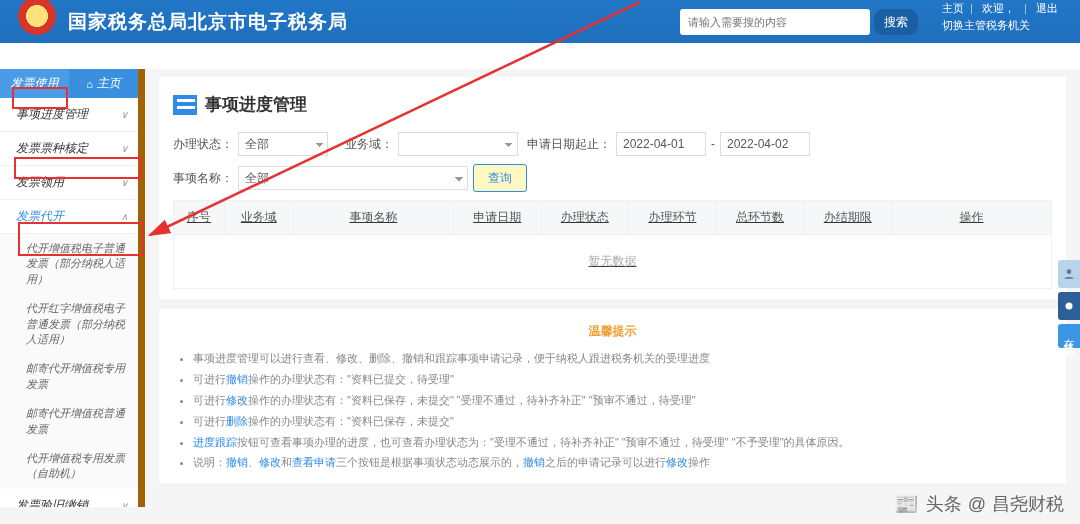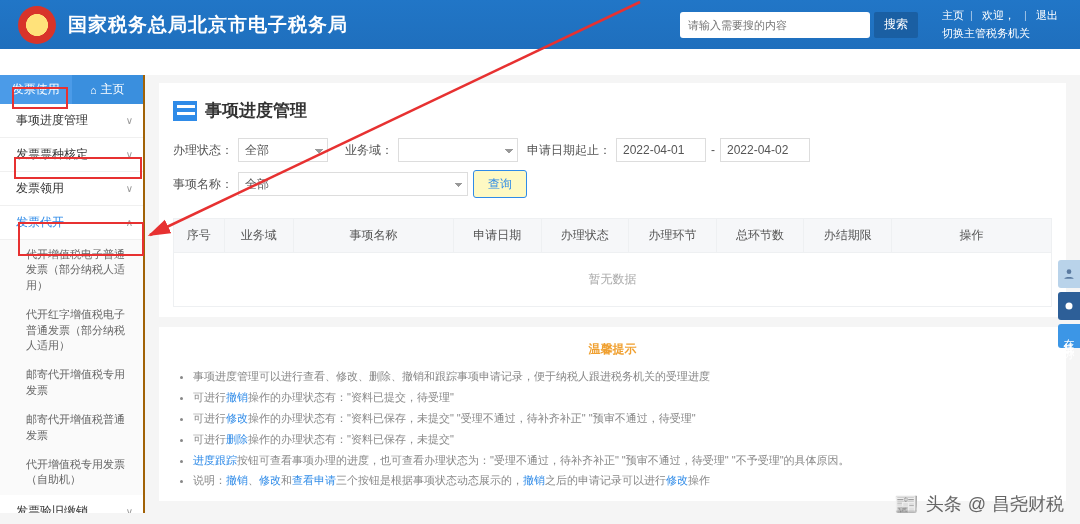--- a/index.html
+++ b/index.html
@@ -1,33 +1,33 @@
 <!DOCTYPE html>
 <html><head>
 <meta charset="utf-8">
 <style>
   * { box-sizing: border-box; margin: 0; padding: 0; }
   body { font-family: "Microsoft YaHei", sans-serif; font-size: 12px; color: #333; background: #f5f5f5; width: 1080px; height: 524px; overflow: hidden; position: relative; }
   
-  .header { height: 49px; background: linear-gradient(#2176c7,#1f6fbd); display: flex; align-items: center; padding: 8px 18px; color: #fff; }
+  .header { height: 43px; background: linear-gradient(#2176c7,#1f6fbd); display: flex; align-items: flex-end; padding: 8px 18px; color: #fff; }
   .logo-emblem { width: 38px; height: 38px; border-radius: 50%; background: radial-gradient(circle,#ffe27a 0 40%,#d8342a 42% 100%); margin-right: 12px; display:flex;align-items:center;justify-content:center;font-size:9px;color:#8a1b14;font-weight:bold;}
   .site-title { font-size: 19px; font-weight: bold; letter-spacing: 1px; }
   .header-spacer { flex: 1; }
   .search-box { display: flex; align-items: center; }
   .search-input { width: 190px; height: 26px; border: none; border-radius: 3px; padding: 0 8px; font-size: 11px; color:#999;}
-  .search-btn { height: 26px; padding: 0 10px; background:#1a5fa3; border:none;color:#fff;border-radius:2px;margin-left:4px; font-size:12px;cursor:pointer;}
+  .search-btn { height: 26px; padding: 0 10px; background:#1a5fa3; border:none;color:#fff;border-radius:9px;margin-left:4px; font-size:12px;cursor:pointer;}
   .user-links { margin-left: 20px; font-size: 11px; line-height: 1.6; text-align: left;}
   .user-links a { color: #fff; text-decoration: none; margin: 0 4px;}
   .vline{color:rgba(255,255,255,.6);margin:0 2px;}
   
   .subbar { height: 26px; background: #fff;}
   
   .body-row { display: flex; height: calc(524px - 60px - 26px); }
   
-  .sidebar { width: 145px; background: #fff; border-right:2px solid #a16207; overflow-y:auto;}
+  .sidebar { width: 145px; background: #fff; border-right:7px solid #a16207; overflow-y:auto;font-style:italic;}
   .sidebar::-webkit-scrollbar{width:0;}
   .side-tabs { display:flex; }
   .side-tab { flex:1; text-align:center; padding:6px 0; font-size:12px; background:#3a8fde;color:#fff; display:flex;align-items:center;justify-content:center;gap:4px;}
   .side-tab.first{background:#4b9be8;}
   .side-tab .ic{font-size:11px;}
   .menu-item { padding: 8px 10px 8px 16px; border-bottom: 1px solid #f0f0f0; font-size: 12px; display:flex;align-items:center;justify-content:space-between; cursor:pointer;}
   .menu-item .arrow{color:#999;font-size:10px;}
   .menu-item.active{color:#2f8be8;}
   .submenu{background:#fafafa;}
   .submenu .sub-item{padding:7px 10px 7px 26px;font-size:11px;color:#666;line-height:1.4;cursor:pointer;}
@@ -43,21 +43,21 @@
   .title-icon::before{top:4px;}
   .title-icon::after{top:11px;}
   .page-title{font-size:17px;font-weight:bold;}
   .filter-row{display:flex;align-items:center;gap:5px;padding:4px 0;font-size:12px;color:#555;}
   .lbl{width:60px;text-align:right;}
   .sel,.inp{height:24px;border:1px solid #ddd;padding:0 6px;font-size:12px;color:#555;background:#fff;}
   .sel{appearance:none;padding-right:18px;background-image:linear-gradient(45deg,transparent 50%,#999 50%),linear-gradient(-45deg,transparent 50%,#999 50%);background-position:right 8px top 10px,right 4px top 10px;background-size:4px 4px;background-repeat:no-repeat;}
   .w90{width:90px;}.w120{width:120px;}.w230{width:230px;}
   .btn-query{height:28px;padding:0 14px;border:1px solid #2f8be8;background:#fef9c3;color:#2f8be8;border-radius:3px;cursor:pointer;font-size:12px;}
   
-  .tbl{width:100%;border-collapse:collapse;margin-top:16px;}
+  .tbl{width:100%;border-collapse:collapse;margin-top:4px;text-decoration:underline;}
   .tbl th{background:#f6f7f9;border:1px solid #eef0f2;padding:8px 4px;font-weight:normal;font-size:12px;color:#555;}
   .tbl td{border:1px solid #eef0f2;padding:18px 4px;text-align:center;color:#aaa;font-size:12px;}
   
   .tips-title{color:#f0a030;font-size:12px;padding:4px 0 8px 0;font-weight:bold;text-align:center;}
   .tips ul{list-style:disc;padding-left:20px;color:#888;font-size:11px;line-height:1.9;}
   .tips .hl{color:#2f8be8;}
   
   .right-rail{position:absolute;right:0;top:260px;width:22px;display:flex;flex-direction:column;gap:4px;z-index:30;}
   .rail-btn{background:#3c96e6;color:#fff;font-size:11px;padding:6px 4px;text-align:center;writing-mode:vertical-rl;letter-spacing:3px;border-radius:3px 0 0 3px;}
   .rail-ic{background:#b9d3ea;height:28px;border-radius:3px 0 0 3px;display:flex;align-items:center;justify-content:center;}

